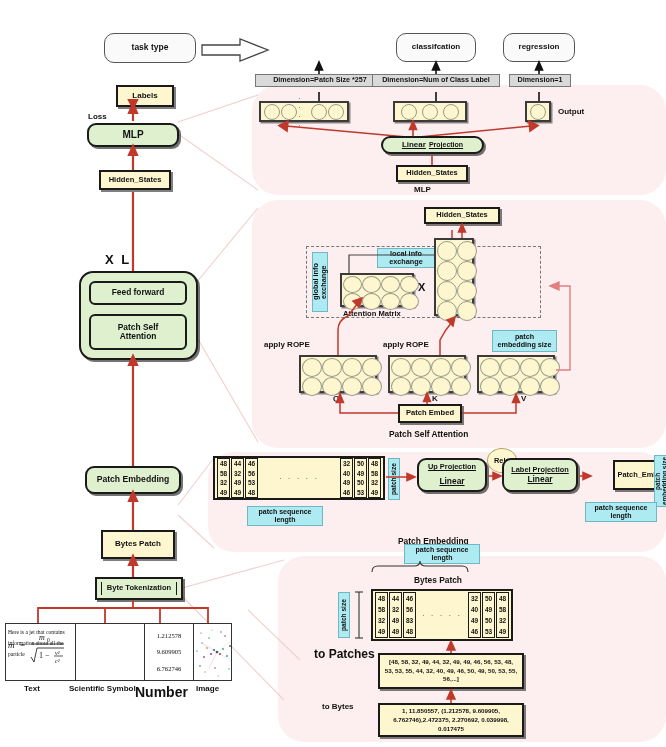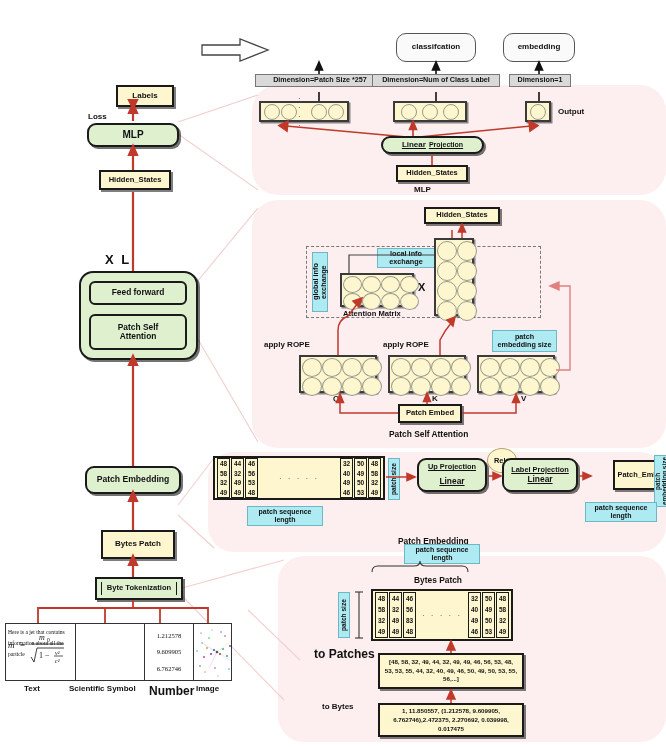--- a/index.html
+++ b/index.html
@@ -56,30 +56,33 @@
     <line x1="178" y1="134" x2="258" y2="190" stroke="#f2cfcf" stroke-width="1.1"></line>
     <line x1="182" y1="300" x2="258" y2="208" stroke="#f2cfcf" stroke-width="1.1"></line>
     <line x1="182" y1="312" x2="258" y2="442" stroke="#f2cfcf" stroke-width="1.1"></line>
     <line x1="178" y1="505" x2="214" y2="458" stroke="#f2cfcf" stroke-width="1.1"></line>
     <line x1="178" y1="515" x2="214" y2="548" stroke="#f2cfcf" stroke-width="1.1"></line>
     <line x1="182" y1="588" x2="284" y2="560" stroke="#f2cfcf" stroke-width="1.1"></line>
     <line x1="182" y1="596" x2="284" y2="700" stroke="#f2cfcf" stroke-width="1.1"></line>
     <line x1="248" y1="610" x2="300" y2="660" stroke="#f2cfcf" stroke-width="1.1"></line>
   </svg>
 
+  <div class="abs node white-r" style="left:104px;top:33px;width:92px;height:30px;font-size:8.5px;">
+    <span>task type</span>
+  </div>
 
   <svg class="abs" style="left:200px;top:38px;width:72px;height:24px;">
     <polygon points="2,7 40,7 40,1 68,12 40,23 40,17 2,17" fill="#ffffff" stroke="#444" stroke-width="1.3"></polygon>
   </svg>
 
   <div class="abs node white-r" style="left:396px;top:33px;width:80px;height:29px;font-size:8px;">
     <span>classifcation</span>
   </div>
   <div class="abs node white-r" style="left:503px;top:33px;width:72px;height:29px;font-size:8px;">
-    <span>embedding</span>
+    <span>regression</span>
   </div>
 
   <svg width="666" height="747" class="abs" style="left:0;top:0;">
     <g stroke="#111" stroke-width="1.6" fill="#111">
       <line x1="319" y1="80" x2="319" y2="66"></line>
         <polygon points="319,62 315.5,70 322.5,70"></polygon>
       <line x1="436" y1="80" x2="436" y2="66"></line>
         <polygon points="436,62 432.5,70 439.5,70"></polygon>
       <line x1="539" y1="80" x2="539" y2="66"></line>
         <polygon points="539,62 535.5,70 542.5,70"></polygon>
@@ -600,21 +603,21 @@
       </svg>
     </div>
   </div>
 
   <div class="abs plain" style="left:24px;top:684px;font-size:8px;">
     <span>Text</span>
   </div>
   <div class="abs plain" style="left:69px;top:684px;font-size:8px;">
     <span>Scientific Symbol</span>
   </div>
-  <div class="abs plain" style="left:149px;top:684px;font-size:12px;">
+  <div class="abs plain" style="left:135px;top:684px;font-size:14px;">
     <span>Number</span>
   </div>
   <div class="abs plain" style="left:196px;top:684px;font-size:8px;">
     <span>Image</span>
   </div>
 
   <svg width="666" height="747" class="abs" style="left:0;top:0;">
     <g stroke="#c0392b" stroke-width="1.8" fill="none">
       <path d="M38,623 L38,608 L208,608 L208,623"></path>
       <path d="M105,623 L105,608"></path>

